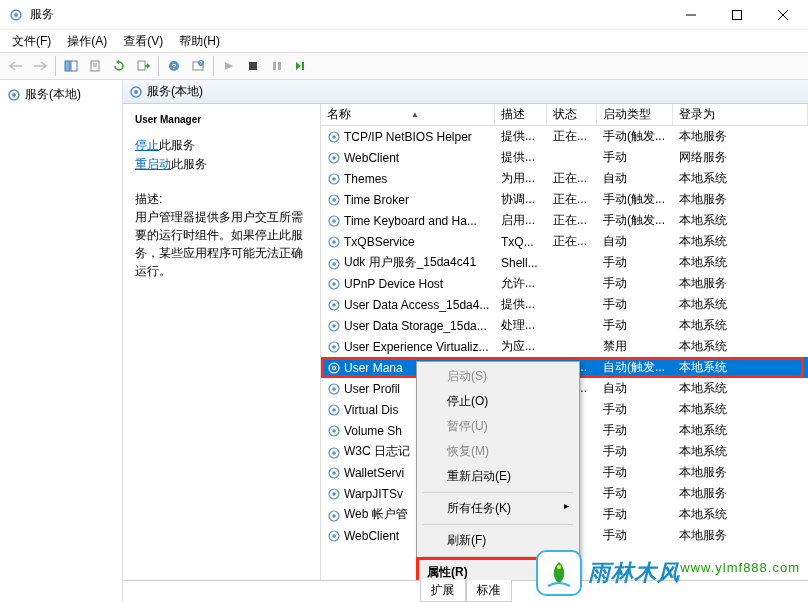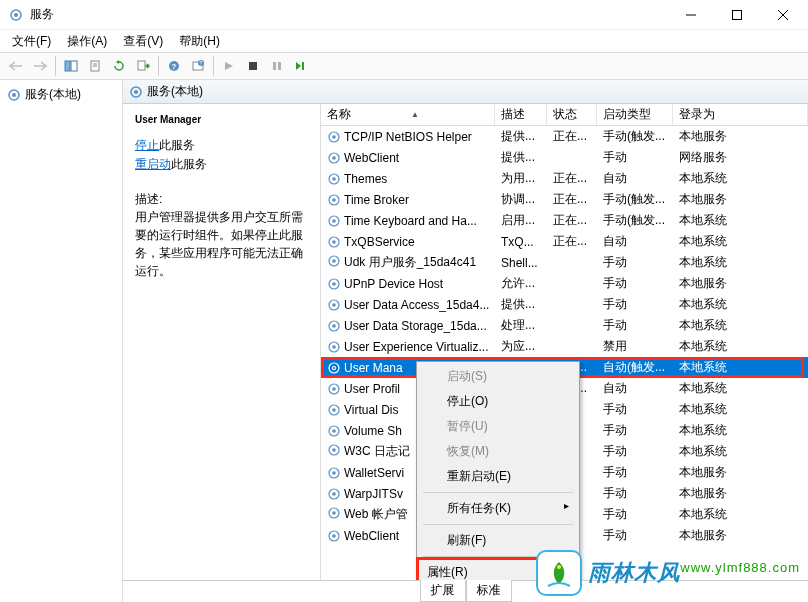--- a/index.html
+++ b/index.html
@@ -38,21 +38,21 @@
 .list-header-col { padding: 2px 6px; font-size: 12px; border-right: 1px solid #e5e5e5; display: flex; align-items: center; gap: 30px; }
 .col-name { width: 174px; }
 .col-desc { width: 52px; }
 .col-state { width: 50px; }
 .col-start { width: 76px; text-align: right; }
 .col-login { flex: 1; }
 
 .list-body { overflow: hidden; }
 .list-row { display: flex; height: 21px; align-items: center; font-size: 12px; }
 .list-row .cell { padding: 0 6px; white-space: nowrap; overflow: hidden; text-overflow: ellipsis; }
-.list-row .c-name { width: 174px; display: flex; align-items: flex-start; gap: 3px; }
+.list-row .c-name { width: 174px; display: flex; align-items: flex-end; gap: 3px; }
 .list-row .c-desc { width: 52px; }
 .list-row .c-state { width: 50px; }
 .list-row .c-start { width: 76px; }
 .list-row .c-login { flex: 1; }
 .list-row.selected { background: #0078d7; color: #fff; }
 .list-row.selected .c-name svg circle { stroke: #fff; }
 .row-hi-box { position: absolute; border: 3px solid #ff2a1a; pointer-events: none; }
 
 .tabstrip { height: 22px; border-top: 1px solid #ccc; display: flex; padding: 0 4px; align-items: flex-start; justify-content: center; }
 .tab { padding: 2px 10px; font-size: 12px; border: 1px solid #ccc; border-top: none; background: #fff; position: relative; top: -1px; }
@@ -547,21 +547,21 @@
           <div class="context-item">停止(O)</div>
           <div class="context-item disabled">暂停(U)</div>
           <div class="context-item disabled">恢复(M)</div>
           <div class="context-item">重新启动(E)</div>
           <div class="context-sep"></div>
           <div class="context-item has-sub">所有任务(K)</div>
           <div class="context-sep"></div>
           <div class="context-item">刷新(F)</div>
           <div class="context-sep"></div>
           <div class="context-hi">
-              <div class="context-item" style="font-weight:normal;padding-left:8px;">属性(R)</div>
+              <div class="context-item" style="font-weight:bold;padding-left:8px;">属性(R)</div>
             </div>
 
         </div>
 
       </div>
     </div>
 
     <div class="tabstrip">
       <div class="tab active">扩展</div>
       <div class="tab">标准</div>

